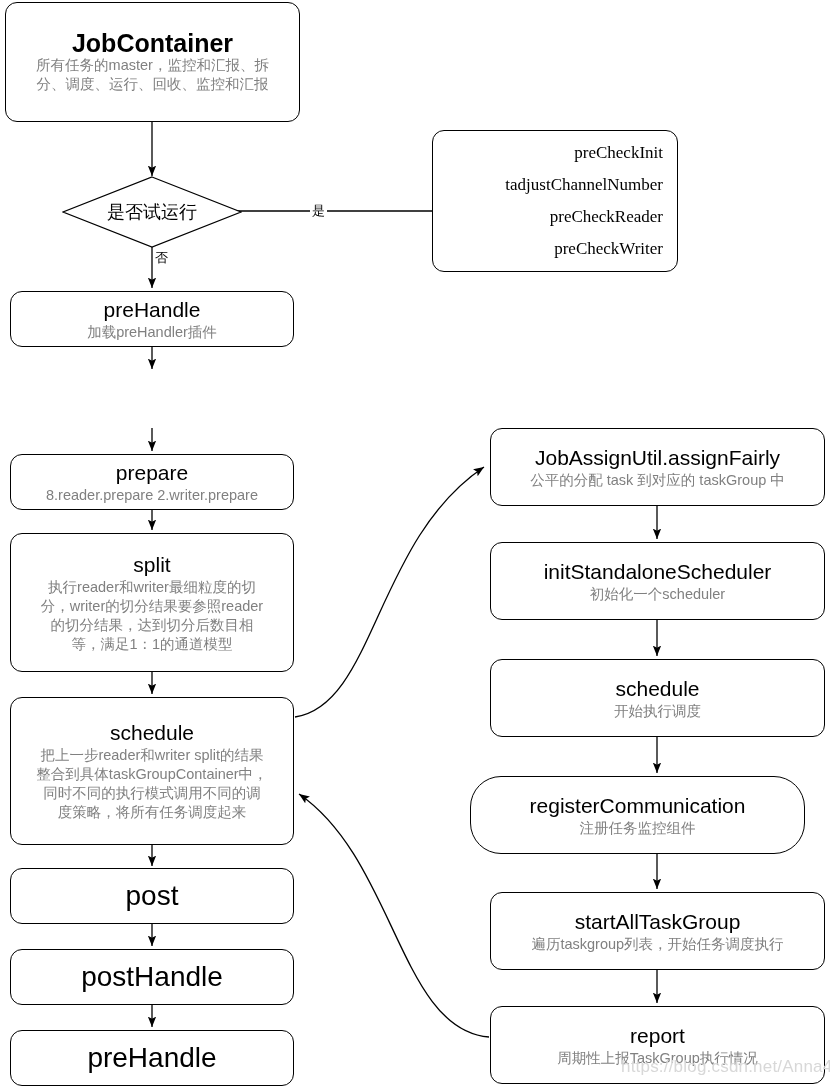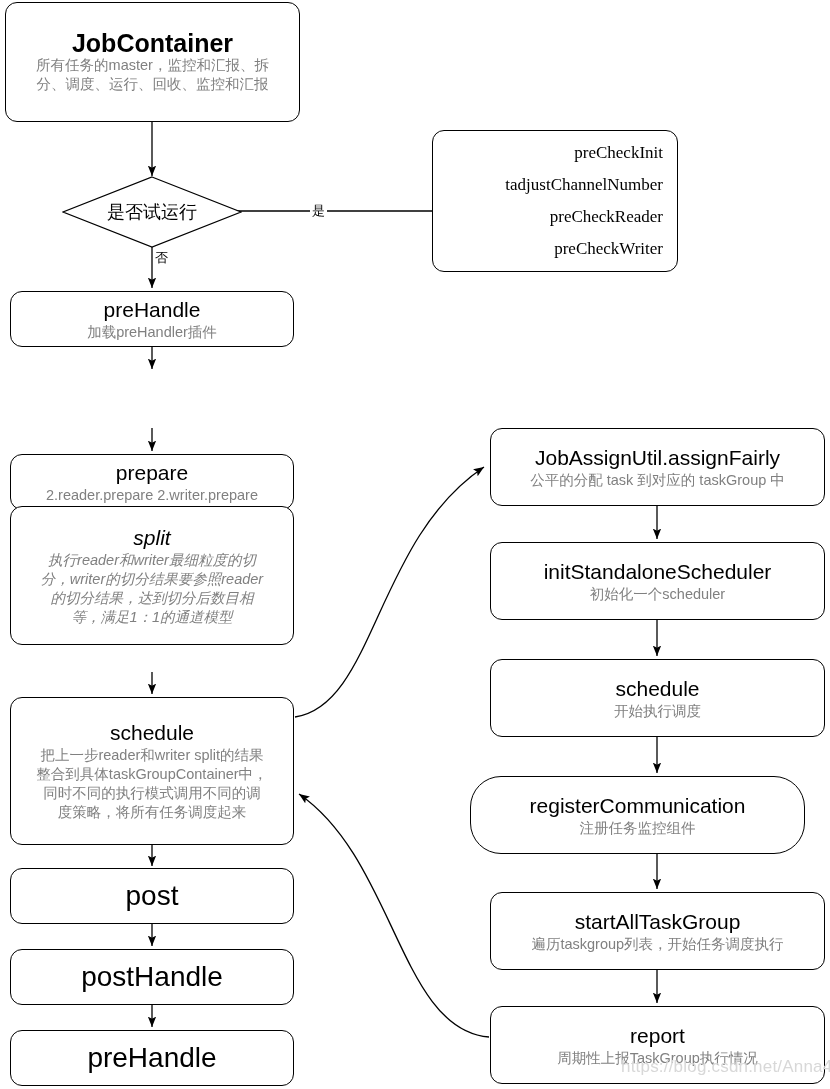--- a/index.html
+++ b/index.html
@@ -175,24 +175,24 @@
   </div>
 
   <div class="node" style="left:10px; top:291px; width:284px; height:56px;">
     <div class="title">preHandle</div>
     <div class="subtitle">加载preHandler插件</div>
   </div>
 
 
   <div class="node" style="left:10px; top:454px; width:284px; height:56px;">
     <div class="title">prepare</div>
-    <div class="subtitle">2.reader.prepare  2.writer.prepare</div>
-  </div>
-
-  <div class="node" style="left:10px; top:506px; width:284px; height:139px;font-style:italic;">
+    <div class="subtitle">8.reader.prepare  2.writer.prepare</div>
+  </div>
+
+  <div class="node" style="left:10px; top:533px; width:284px; height:139px;">
     <div class="title">split</div>
     <div class="subtitle">执行reader和writer最细粒度的切</div>
     <div class="subtitle">分，writer的切分结果要参照reader</div>
     <div class="subtitle">的切分结果，达到切分后数目相</div>
     <div class="subtitle">等，满足1：1的通道模型</div>
   </div>
 
   <div class="node" style="left:10px; top:697px; width:284px; height:148px;">
     <div class="title">schedule</div>
     <div class="subtitle">把上一步reader和writer split的结果</div>

